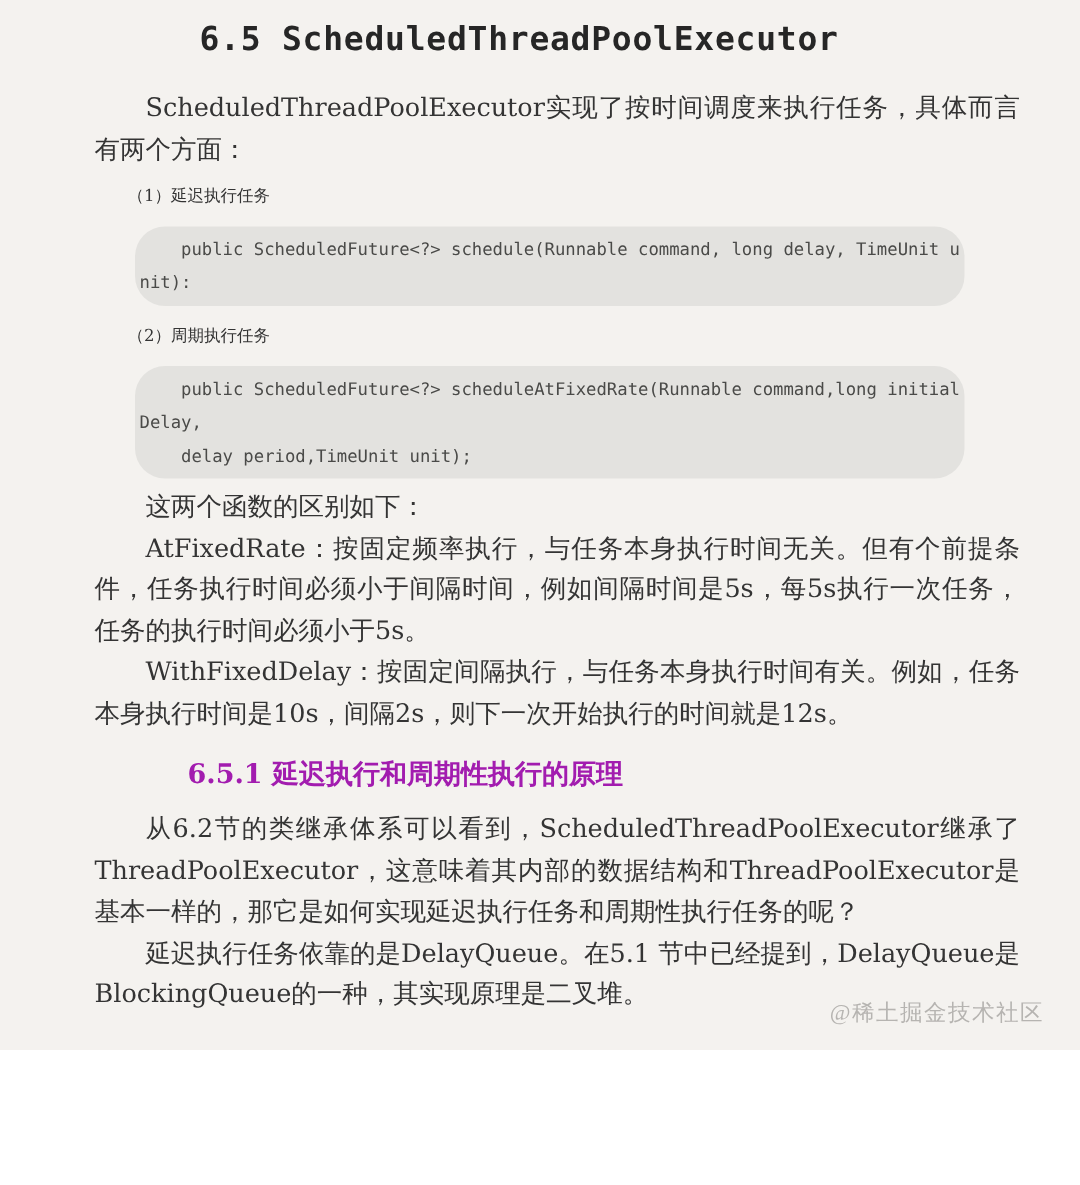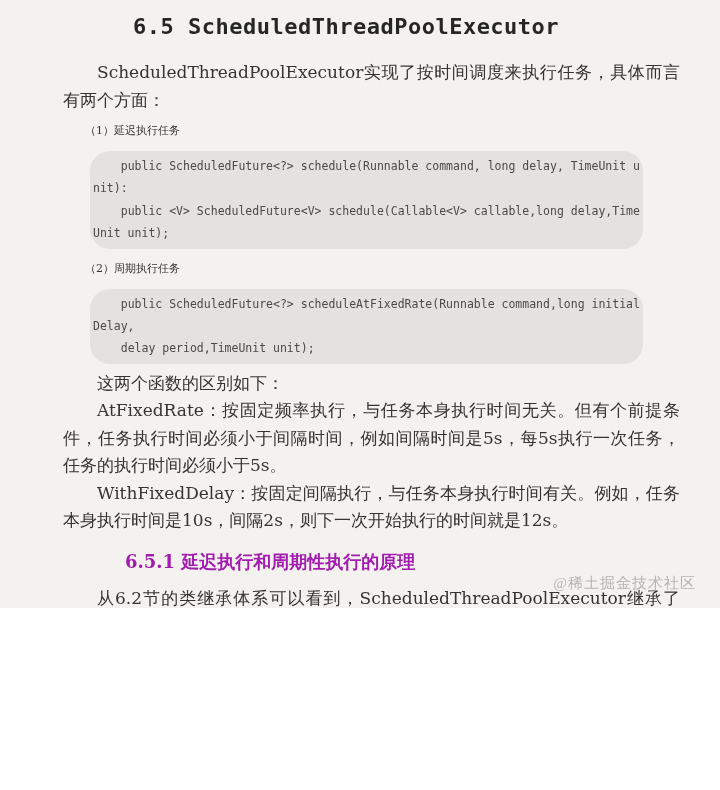--- a/index.html
+++ b/index.html
@@ -1,19 +1,19 @@
 <!DOCTYPE html>
 <html><head>
 <meta charset="utf-8">
 <style>
   html, body { margin: 0; padding: 0; }
   .page {
     position: relative;
     width: 720px;
-    height: 608px;
+    height: 700px;
     background: #f4f2ef;
     overflow: hidden;
     box-sizing: border-box;
     padding: 12px 40px 0 63px;
     color: #343434;
   }
   .doc-title {
     font-family: "DejaVu Sans Mono", monospace;
     font-size: 22px;
     font-weight: 600;
@@ -78,21 +78,20 @@
 <div class="page">
 
   <h1 class="doc-title">6.5 ScheduledThreadPoolExecutor</h1>
 
   <p class="body-para">ScheduledThreadPoolExecutor实现了按时间调度来执行任务，具体而言有两个方面：</p>
 
   <p class="list-line">（1）延迟执行任务</p>
 
   <div class="code-block">
     <div class="code-line">    public ScheduledFuture&lt;?&gt; schedule(Runnable command, long delay, TimeUnit unit):</div>
-    <div class="code-line">    public &lt;V&gt; ScheduledFuture&lt;V&gt; schedule(Callable&lt;V&gt; callable,long delay,TimeUnit unit);</div>
   </div>
 
   <p class="list-line">（2）周期执行任务</p>
 
   <div class="code-block">
     <div class="code-line">    public ScheduledFuture&lt;?&gt; scheduleAtFixedRate(Runnable command,long initialDelay,</div>
     <div class="code-line">    delay period,TimeUnit unit);</div>
   </div>
 
   <p class="body-para">这两个函数的区别如下：</p>

